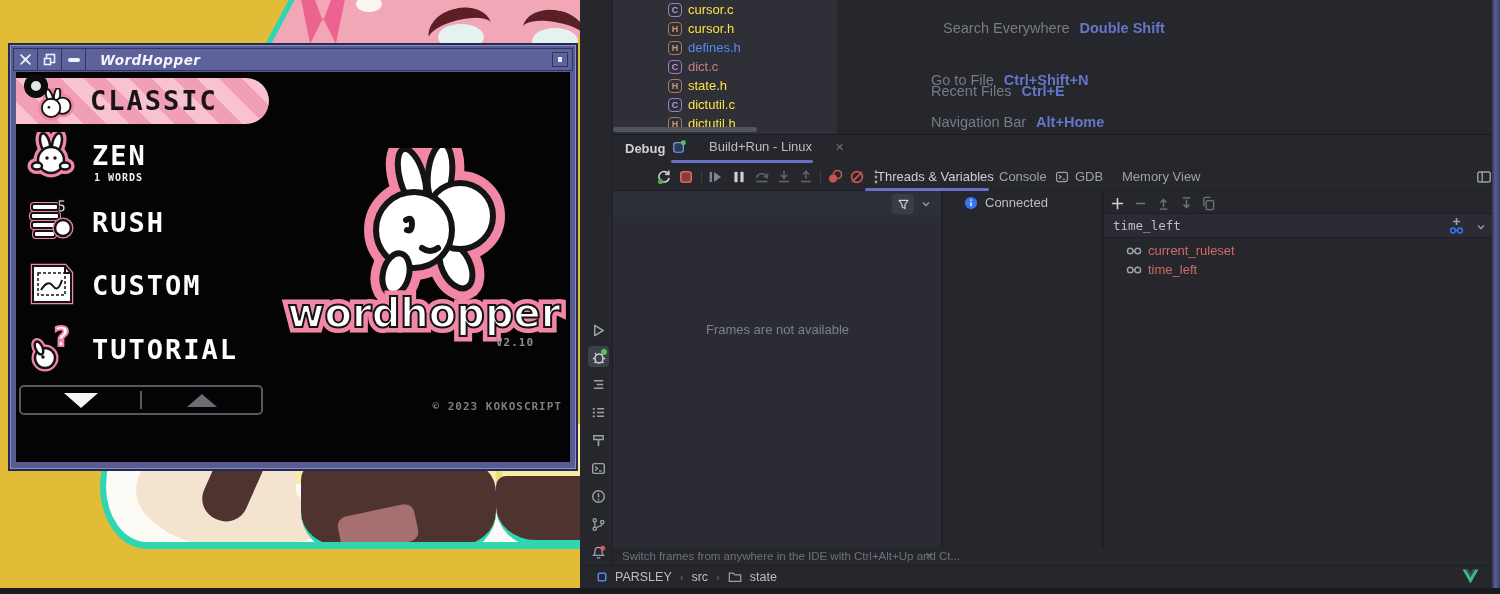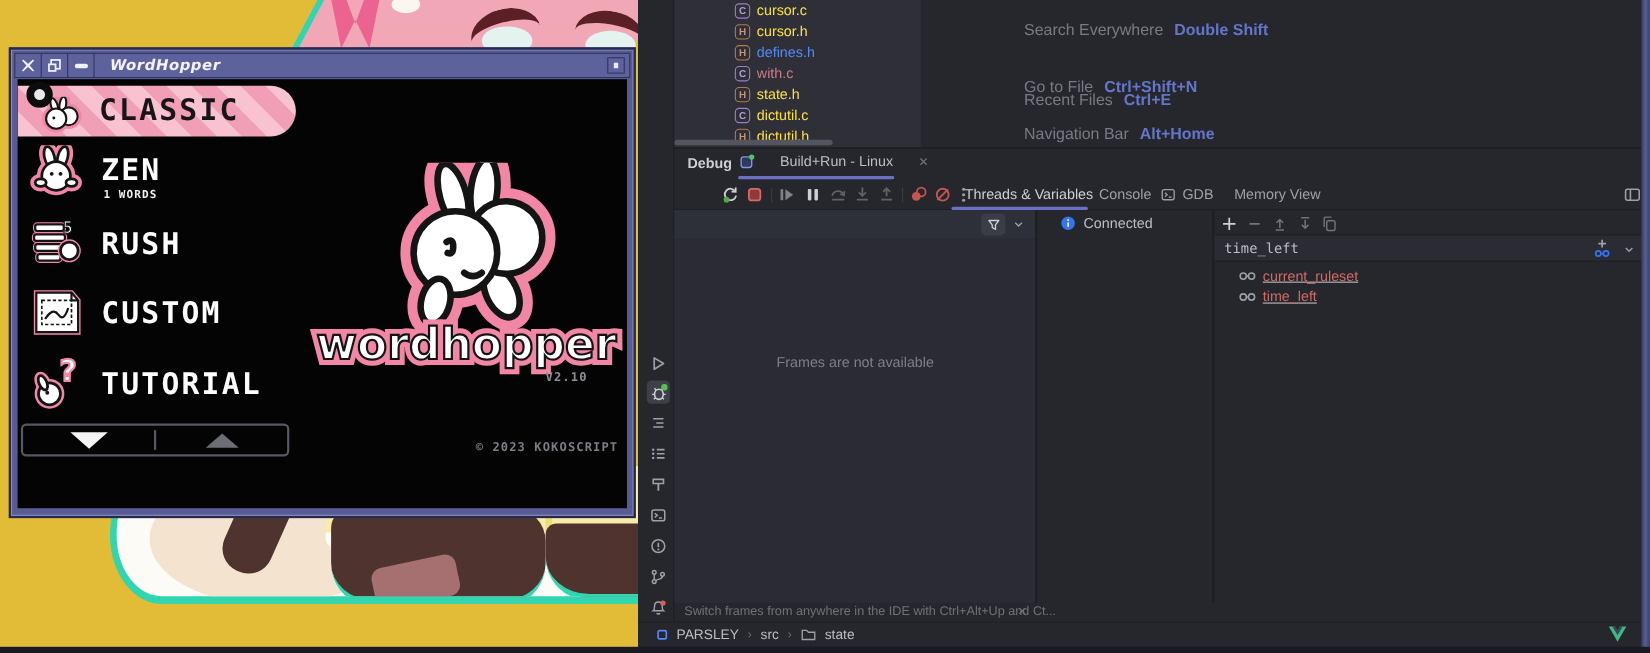--- a/index.html
+++ b/index.html
@@ -97,21 +97,21 @@
   .frames-body { position:absolute; left:33px; top:217px; width:329px; height:331px; background:#2b2c33; }
   .frames-empty { position:absolute; left:0; top:105px; width:329px; text-align:center; color:#7d8087; font-size:13px; }
   .vdiv { position:absolute; top:191px; width:2px; height:357px; background:#1e1f24; }
 
   .connected { position:absolute; left:384px; top:195px; display:flex; gap:7px; align-items:center; }
   .connected span { font-size:13px; color:#bcbec4; }
 
   .vars-toolbar-icon { position:absolute; top:196px; width:15px; height:15px; }
   .watch-input-row { position:absolute; left:524px; top:213px; width:388px; height:25px; background:#2a2b33; border-top:1px solid #1e1f24; border-bottom:1px solid #1e1f24; }
   .watch-input-text { position:absolute; left:9px; top:4px; font:12.5px "DejaVu Sans Mono",monospace; color:#bcbec4; }
-  .watch-row { position:absolute; left:524px; width:388px; height:19px; display:flex; align-items:center; padding-left:22px; gap:6px;text-decoration:underline; }
+  .watch-row { position:absolute; left:524px; width:388px; height:19px; display:flex; align-items:center; padding-left:22px; gap:6px; }
   .watch-name { font-size:13px; color:#cf6a65; }
 
   .tip-row { position:absolute; left:33px; top:548px; width:879px; height:17px; }
   .tip-text { position:absolute; left:9px; top:2px; font-size:11.5px; color:#6e7278; }
   .tip-close { position:absolute; left:312px; top:2px; font-size:10px; color:#6e7278; }
 
   .statusbar { position:absolute; left:0; top:565px; width:912px; height:23px; background:#26272c; border-top:1px solid #1e1f24; display:flex; align-items:center; padding-left:17px; gap:8px; }
   .sb-text { font-size:12.5px; color:#bcbec4; }
   .sb-sep { font-size:11px; color:#6f737a; }
   .sb-vue { position:absolute; left:882px; top:3px; }
@@ -385,39 +385,39 @@
       <div class="tree-row" style="top:19px;">
           <span class="fic h">H</span>
           <span class="fname">cursor.h</span>
         </div>
       <div class="tree-row" style="top:38px;">
           <span class="fic h">H</span>
           <span class="fname blue">defines.h</span>
         </div>
       <div class="tree-row" style="top:57px;">
           <span class="fic c">C</span>
-          <span class="fname red">with.c</span>
+          <span class="fname red">dict.c</span>
         </div>
       <div class="tree-row" style="top:76px;">
           <span class="fic h">H</span>
           <span class="fname">state.h</span>
         </div>
       <div class="tree-row" style="top:95px;">
           <span class="fic c">C</span>
           <span class="fname">dictutil.c</span>
         </div>
       <div class="tree-row" style="top:114px;">
           <span class="fic h">H</span>
           <span class="fname">dictutil.h</span>
         </div>
       <div class="tree-hscroll"></div>
     </div>
     <div class="editor-border"></div>
 
-    <div class="shortcut-row" style="top:18px;">
+    <div class="shortcut-row" style="top:18px;margin-left:12px;">
         <span class="sc-label">Search Everywhere</span>
         <span class="sc-keys">Double Shift</span>
       </div>
     <div class="shortcut-row" style="top:50px;margin-top:20px;">
         <span class="sc-label">Go to File</span>
         <span class="sc-keys">Ctrl+Shift+N</span>
       </div>
     <div class="shortcut-row" style="top:81px;">
         <span class="sc-label">Recent Files</span>
         <span class="sc-keys">Ctrl+E</span>

